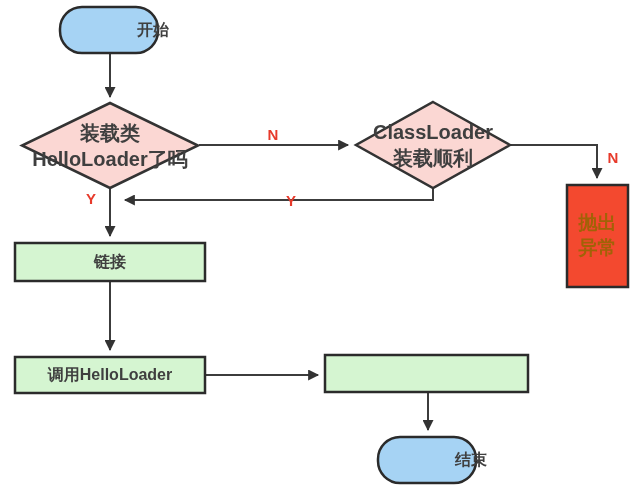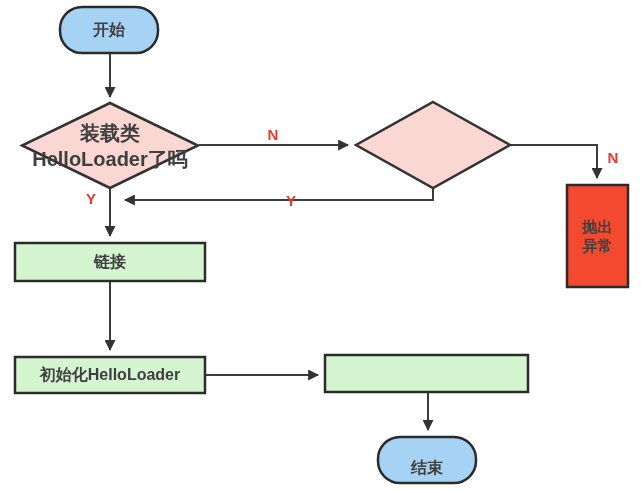--- a/index.html
+++ b/index.html
@@ -17,24 +17,24 @@
     display: flex;
     align-items: center;
     justify-content: center;
     text-align: center;
     font-weight: bold;
     color: #3f3f3f;
     white-space: pre-line;
     line-height: 1.3;
     pointer-events: none;
   }
-  .terminal-label { font-size: 16px; }
+  .terminal-label { font-size: 16px; padding-left: 44px; }
   .decision-label { font-size: 20px; }
   .process-label  { font-size: 16px; }
-  .error-label    { font-size: 15px; color: #404040; }
+  .error-label    { font-size: 19px; color: #a16207; }
   .edge-label {
     position: absolute;
     display: flex;
     align-items: center;
     justify-content: center;
     font-weight: bold;
     font-size: 15px;
     color: #e73a2b;
     pointer-events: none;
   }
@@ -75,30 +75,32 @@
     <rect x="325" y="355" width="203" height="37" stroke="#2b2b2b" stroke-width="2.5" fill="#d5f5d1"></rect>
 
     <rect x="378" y="437" width="98" height="46" rx="22" ry="22" stroke="#2b2b2b" stroke-width="2.5" fill="#a6d3f4"></rect>
   </svg>
 
   <div class="node-label terminal-label" style="left:60px; top:7px; width:98px; height:46px;">开始</div>
 
   <div class="node-label decision-label" style="left:22px; top:103px; width:176px; height:85px;">装载类
 HelloLoader了吗</div>
 
+  <div class="node-label decision-label" style="left:356px; top:102px; width:154px; height:86px;">ClassLoader
+装载顺利</div>
 
   <div class="node-label error-label" style="left:567px; top:185px; width:61px; height:102px;">抛出
 异常</div>
 
   <div class="node-label process-label" style="left:15px; top:243px; width:190px; height:38px;">链接</div>
 
-  <div class="node-label process-label" style="left:15px; top:357px; width:190px; height:36px;">初始化HelloLoader</div>
+  <div class="node-label process-label" style="left:15px; top:357px; width:190px; height:36px;">调用HelloLoader</div>
 
 
-  <div class="node-label terminal-label" style="left:378px; top:437px; width:98px; height:46px;margin-top:8px;">结束</div>
+  <div class="node-label terminal-label" style="left:378px; top:437px; width:98px; height:46px;">结束</div>
 
   <div class="edge-label" style="left:260px; top:124px; width:26px; height:20px;">N</div>
 
   <div class="edge-label" style="left:78px; top:188px; width:26px; height:20px;">Y</div>
 
   <div class="edge-label" style="left:278px; top:190px; width:26px; height:20px;">Y</div>
 
   <div class="edge-label" style="left:600px; top:147px; width:26px; height:20px;">N</div>
 
 </div>

